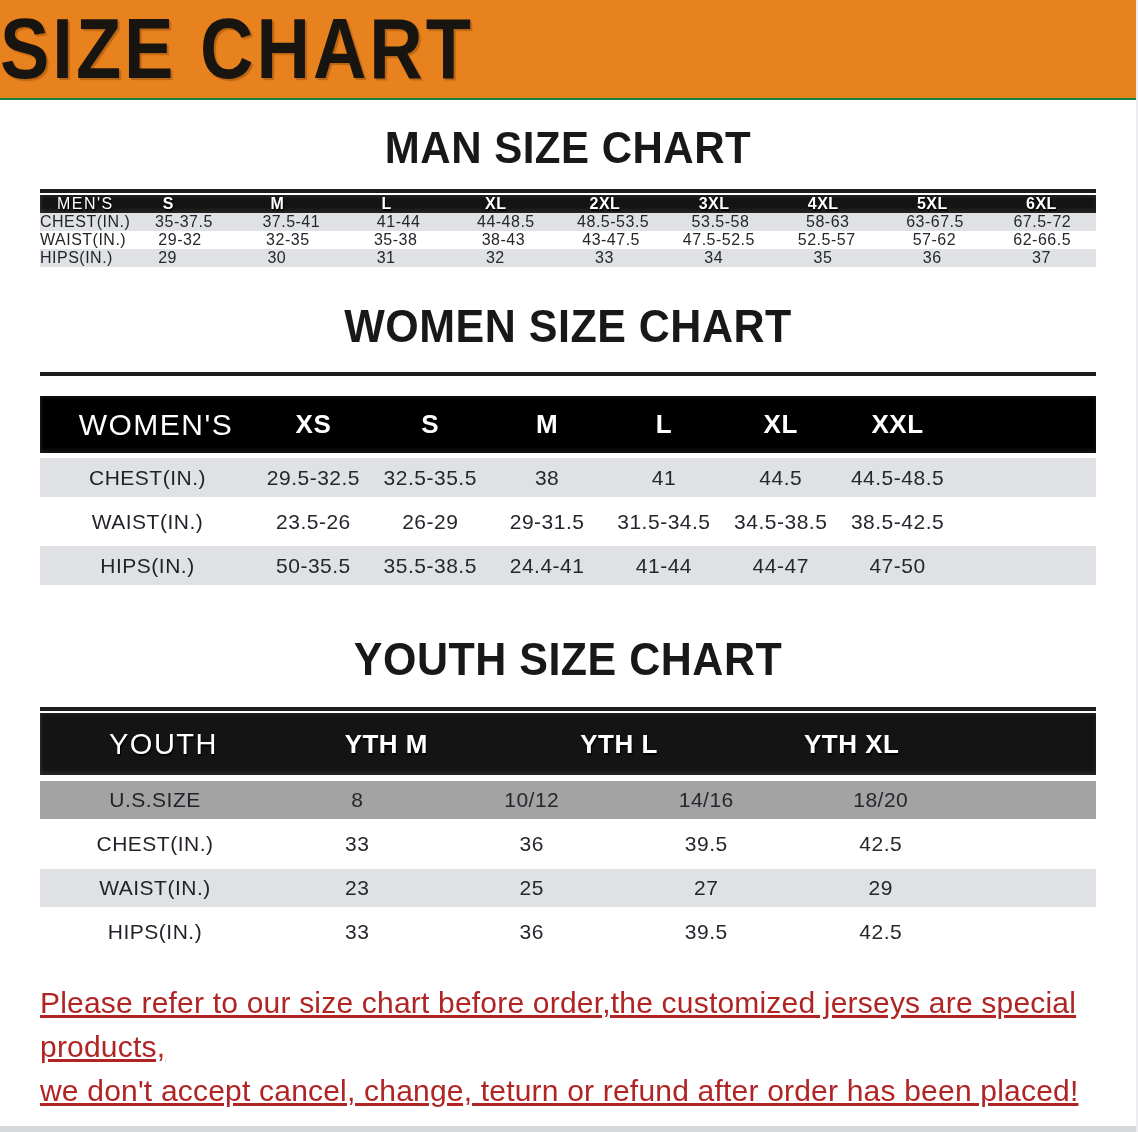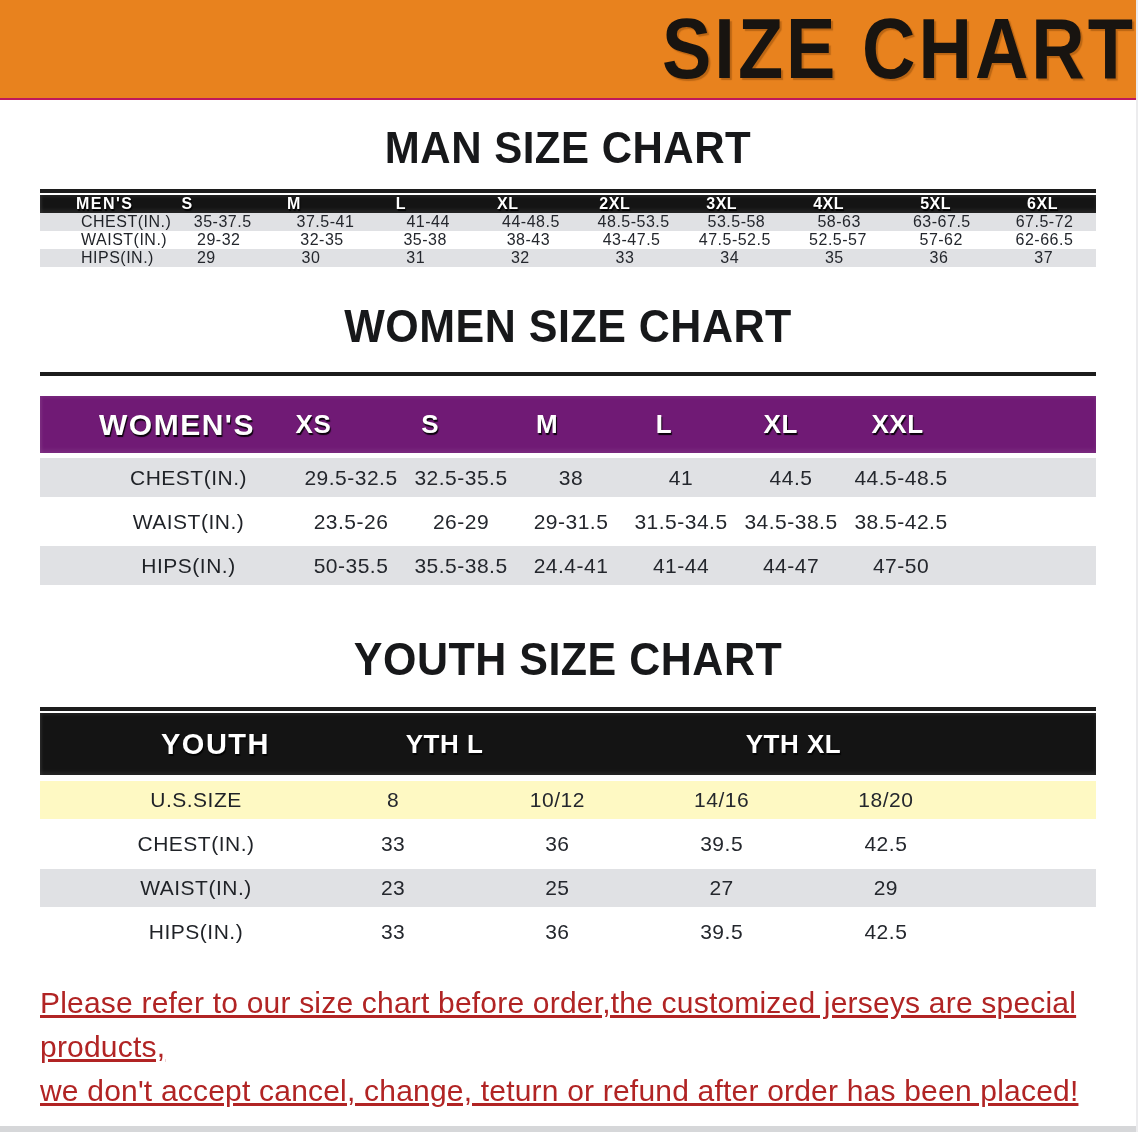--- a/index.html
+++ b/index.html
@@ -10,22 +10,22 @@
     font-family: "Liberation Sans", sans-serif;
     position: relative;
     overflow: hidden;
     border-right: 2px solid #ececee;
   }
 
   
   .banner {
     height: 100px;
     background: #E8821E;
-    display: flex; align-items: center; justify-content: flex-end;
-    border-bottom: 2px solid #be185d;
+    display: flex; align-items: center; justify-content: flex-start;
+    border-bottom: 2px solid #15803d;
   }
   .banner h1 {
     margin: 0;
     font-size: 74px;
     font-weight: bold;
     color: #181410;
     letter-spacing: 3px;
     line-height: 1;
     transform: scaleY(1.14);
     text-shadow: 2px 2px 1px rgba(100,50,0,0.35);
@@ -52,25 +52,25 @@
 
   .thead {
     display: flex; align-items: center;
     height: var(--head-h);
     background: #141414;
     color: #ffffff;
     box-shadow: inset 0 -3px 4px rgba(255,255,255,0.08), inset 2px 2px 3px rgba(255,255,255,0.06);
   }
   .thead .label {
     width: var(--label-w);
-    padding-left: 36px;
-    font-weight: 700;
+    padding-left: 17px;
+    font-weight: 400;
     font-size: var(--head-size);
     letter-spacing: 1.5px;
-    text-align: right;
+    text-align: center;
     text-shadow: 1px 2px 1px rgba(0,0,0,0.9);
     white-space: nowrap;
   }
   .thead .col {
     flex: 1; text-align: center;
     font-size: var(--col-size);
     font-weight: 600;
     letter-spacing: 0.5px;
     text-shadow: 1px 2px 1px rgba(0,0,0,0.9);
   }
@@ -83,21 +83,20 @@
     background: #ffffff;
   }
   .tr.gray { background: #E0E1E4; }
   .tr .label {
     width: var(--label-w);
     text-align: center;
     font-size: var(--cell-size);
     color: #1f2227;
     letter-spacing: 0.5px;
     white-space: nowrap;
-    margin-left: 41px;
   }
   .tr .cell {
     flex: 1; text-align: center;
     font-size: var(--cell-size);
     color: #24272d;
     letter-spacing: 0.5px;
     white-space: nowrap;
   }
   .women { --label-w: 215px; --head-h: 57px; --row-h: 39px; --gap: 5px;
            --head-size: 30px; --col-size: 26px; --cell-size: 21px; --spacer-w: 140px; }
@@ -186,21 +185,21 @@
             <div class="cell">36</div>
             <div class="cell">37</div>
             <div class="spacer"></div>
           </div>
         </div>
       </section>
       <section class="sec-women">
         <h2 class="section-heading">WOMEN SIZE CHART</h2>
         <div class="size-table women">
           <div class="top-rule"></div>
-          <div class="thead" style="background: #701a75; margin-top: 20px;">
+          <div class="thead" style="background: #000000; margin-top: 20px;">
             <div class="label">WOMEN'S</div>
             <div class="col">XS</div>
             <div class="col">S</div>
             <div class="col">M</div>
             <div class="col">L</div>
             <div class="col">XL</div>
             <div class="col">XXL</div>
             <div class="spacer"></div>
           </div>
           <div class="tr gray" style="background: rgb(224, 225, 228);">
@@ -234,25 +233,26 @@
             <div class="spacer"></div>
           </div>
         </div>
       </section>
       <section class="sec-youth">
         <h2 class="section-heading">YOUTH SIZE CHART</h2>
         <div class="size-table youth">
           <div class="top-rule"></div>
           <div class="thead" style="background: rgb(20, 20, 20);">
             <div class="label">YOUTH</div>
+            <div class="col">YTH M</div>
             <div class="col">YTH L</div>
             <div class="col">YTH XL</div>
             <div class="spacer"></div>
           </div>
-          <div class="tr gray" style="background: #fef9c3; justify-content: flex-end;">
+          <div class="tr gray" style="background: #a3a3a3; justify-content: flex-end;">
             <div class="label">U.S.SIZE</div>
             <div class="cell">8</div>
             <div class="cell">10/12</div>
             <div class="cell">14/16</div>
             <div class="cell">18/20</div>
             <div class="spacer"></div>
           </div>
           <div class="tr">
             <div class="label">CHEST(IN.)</div>
             <div class="cell">33</div>

